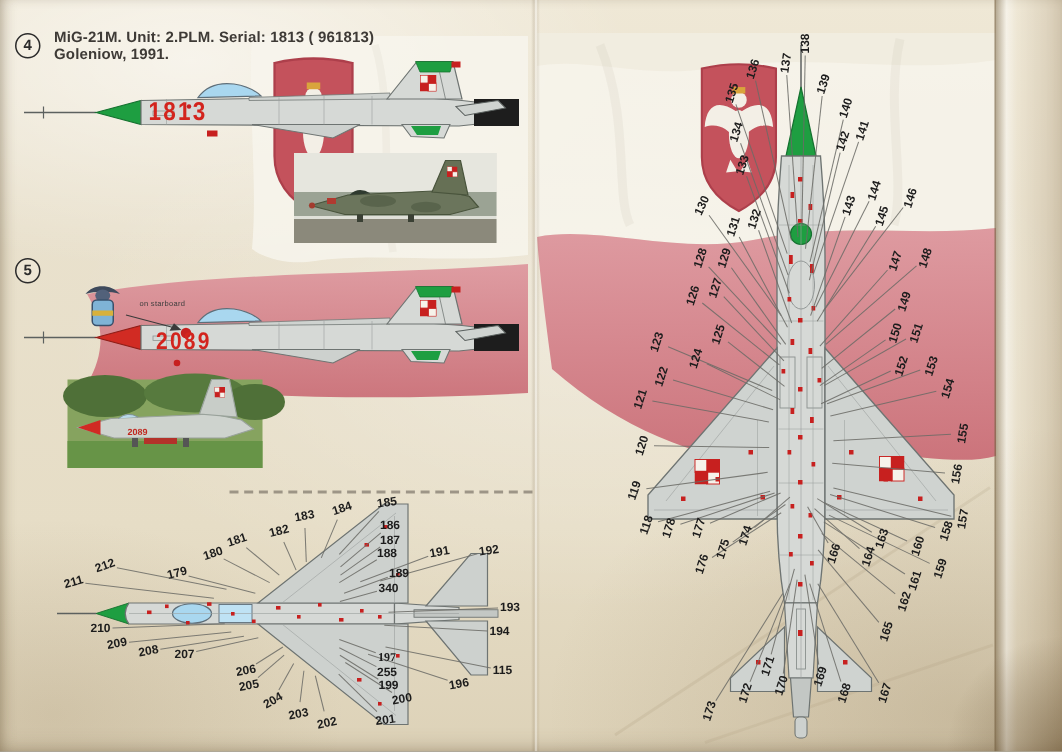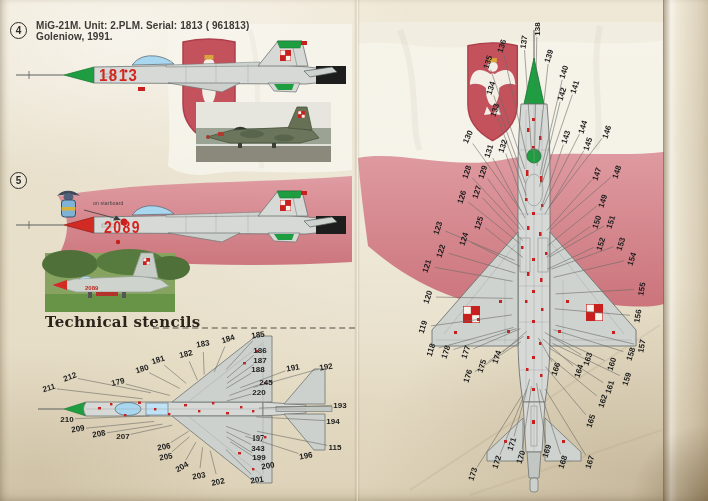--- a/index.html
+++ b/index.html
@@ -411,44 +411,43 @@
   <div class="scheme-title" style="left:36px;top:20px;">MiG-21M. Unit: 2.PLM. Serial: 1813 ( 961813)</div>
   <div class="scheme-title" style="left:36px;top:31px;">Goleniow, 1991.</div>
 
   <div class="circled-index" style="left:10px;top:172px;">5</div>
 
   <span id="nose-number-1" class="nose-number">1813</span>
   <span id="nose-number-2" class="nose-number">2089</span>
 
   <span id="badge-note">on starboard</span>
 
-  <div id="tech-heading">Technical stencils</div>
   <div id="dashed-rule"></div>
 
   <div id="callout-layer-left">
         <span class="callout" style="left: 118px; top: 382px; transform: translate(-50%, -50%) rotate(-14deg);">179</span>
         <span class="callout" style="left: 142px; top: 369px; transform: translate(-50%, -50%) rotate(-18deg);">180</span>
         <span class="callout" style="left: 158px; top: 360px; transform: translate(-50%, -50%) rotate(-18deg);">181</span>
         <span class="callout" style="left: 186px; top: 354px; transform: translate(-50%, -50%) rotate(-14deg);">182</span>
         <span class="callout" style="left: 203px; top: 344px; transform: translate(-50%, -50%) rotate(-10deg);">183</span>
         <span class="callout" style="left: 228px; top: 339px; transform: translate(-50%, -50%) rotate(-18deg);">184</span>
         <span class="callout" style="left: 258px; top: 335px; transform: translate(-50%, -50%) rotate(-8deg);">185</span>
         <span class="callout" style="left: 260px; top: 350px; transform: translate(-50%, -50%) rotate(0deg);">186</span>
         <span class="callout" style="left: 260px; top: 360px; transform: translate(-50%, -50%) rotate(0deg);">187</span>
         <span class="callout" style="left: 258px; top: 369px; transform: translate(-50%, -50%) rotate(0deg); text-align: right;">188</span>
-        <span class="callout" style="left: 266px; top: 382px; transform: translate(-50%, -50%) rotate(0deg);">245</span>
-        <span class="callout" style="left: 259px; top: 392px; transform: translate(-50%, -50%) rotate(0deg);">220</span>
+        <span class="callout" style="left: 266px; top: 382px; transform: translate(-50%, -50%) rotate(0deg);">189</span>
+        <span class="callout" style="left: 259px; top: 392px; transform: translate(-50%, -50%) rotate(0deg);">340</span>
         <span class="callout" style="left: 293px; top: 368px; transform: translate(-50%, -50%) rotate(-10deg);">191</span>
         <span class="callout" style="left: 326px; top: 367px; transform: translate(-50%, -50%) rotate(-8deg);">192</span>
         <span class="callout" style="left: 340px; top: 405px; transform: translate(-50%, -50%) rotate(0deg);">193</span>
         <span class="callout" style="left: 333px; top: 421px; transform: translate(-50%, -50%) rotate(0deg);">194</span>
         <span class="callout" style="left: 335px; top: 447px; transform: translate(-50%, -50%) rotate(0deg);">115</span>
         <span class="callout" style="left: 306px; top: 456px; transform: translate(-50%, -50%) rotate(-10deg);">196</span>
         <span class="callout" style="left: 258px; top: 438px; transform: translate(-50%, -50%) rotate(0deg); font-family: Liberation Serif, serif;">197</span>
-        <span class="callout" style="left: 258px; top: 448px; transform: translate(-50%, -50%) rotate(0deg);">343</span>
+        <span class="callout" style="left: 258px; top: 448px; transform: translate(-50%, -50%) rotate(0deg);">255</span>
         <span class="callout" style="left: 259px; top: 457px; transform: translate(-50%, -50%) rotate(0deg);">199</span>
         <span class="callout" style="left: 268px; top: 466px; transform: translate(-50%, -50%) rotate(-10deg);">200</span>
         <span class="callout" style="left: 257px; top: 480px; transform: translate(-50%, -50%) rotate(-8deg);">201</span>
         <span class="callout" style="left: 218px; top: 482px; transform: translate(-50%, -50%) rotate(-12deg);">202</span>
         <span class="callout" style="left: 199px; top: 476px; transform: translate(-50%, -50%) rotate(-10deg);">203</span>
         <span class="callout" style="left: 182px; top: 467px; transform: translate(-50%, -50%) rotate(-30deg);">204</span>
         <span class="callout" style="left: 166px; top: 457px; transform: translate(-50%, -50%) rotate(-10deg);">205</span>
         <span class="callout" style="left: 164px; top: 447px; transform: translate(-50%, -50%) rotate(-10deg);">206</span>
         <span class="callout" style="left: 123px; top: 436px; transform: translate(-50%, -50%) rotate(0deg);">207</span>
         <span class="callout" style="left: 99px; top: 434px; transform: translate(-50%, -50%) rotate(-10deg);">208</span>

